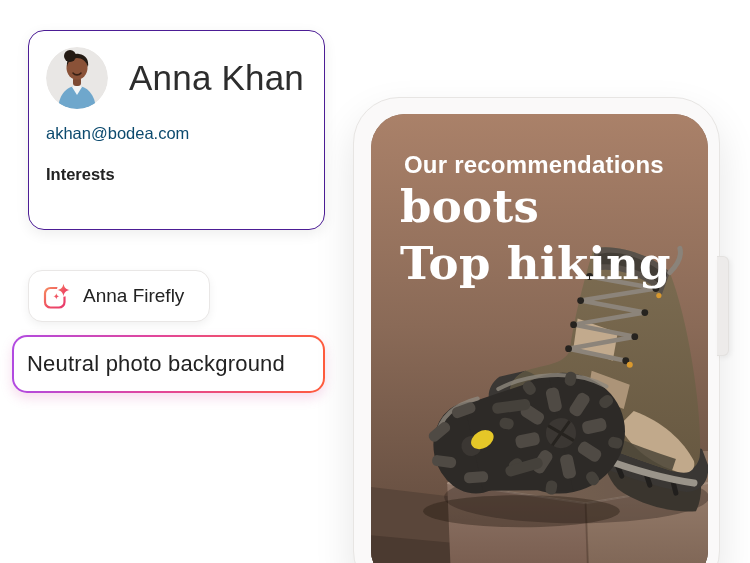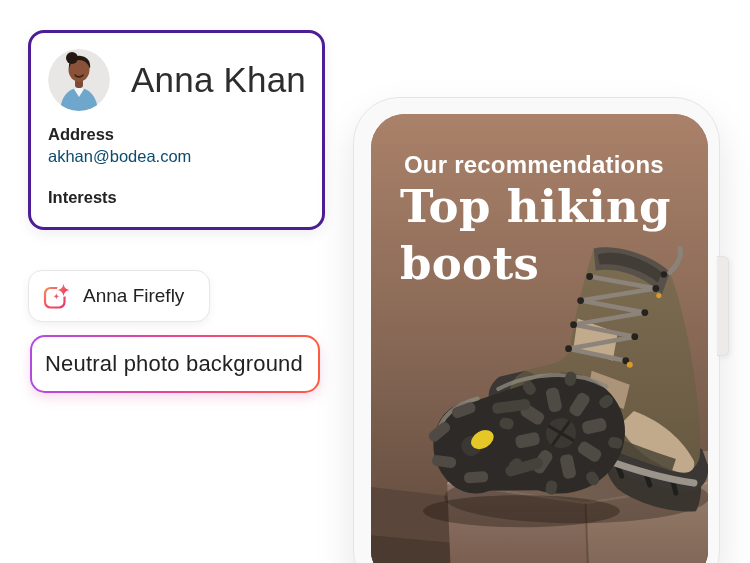--- a/index.html
+++ b/index.html
@@ -5,21 +5,21 @@
   html,body{margin:0;padding:0;}
   body{
     width:750px;height:563px;position:relative;overflow:hidden;
     background:#ffffff;
     font-family:"Liberation Sans", sans-serif;
     color:#2c2c2c;
   }
   
   .profile-card{
     position:absolute;left:28px;top:30px;width:297px;height:200px;
-    background:#fff;border:3px solid #4c1d95;border-radius:16px;
+    background:#fff;border:1px solid #4c1d95;border-radius:16px;
     box-shadow:0 4px 14px rgba(0,0,0,.07);
     box-sizing:border-box;padding:16px 17px;
   }
   .profile-top{display:flex;align-items:center;gap:21px;margin-bottom:13px;}
   .avatar{width:62px;height:62px;border-radius:50%;overflow:hidden;flex:0 0 62px;display:block;}
   .profile-name{margin:0;font-size:35px;font-weight:400;color:#2d2d2d;letter-spacing:.2px;white-space:nowrap;}
   .field{margin-top:0;}
   .field + .field{margin-top:20px;}
   .field-label{font-size:16.5px;font-weight:700;line-height:21px;color:#232323;}
   .field-value{font-size:16.5px;font-weight:400;line-height:22px;color:#0c4a6e;}
@@ -28,21 +28,21 @@
     position:absolute;left:28px;top:270px;width:182px;height:52px;
     background:#fff;border:1px solid #e9e7e6;border-radius:14px;
     box-shadow:0 3px 10px rgba(0,0,0,.06);
     display:flex;align-items:center;gap:13px;padding:0 14px;box-sizing:border-box;
     cursor:pointer;font-family:inherit;
   }
   .firefly-icon{width:27px;height:27px;display:block;flex:0 0 27px;}
   .firefly-label{font-size:19px;color:#222;white-space:nowrap;}
   
   .prompt-outer{
-    position:absolute;left:30px;top:335px;width:290px;height:58px;
+    position:absolute;left:12px;top:335px;width:313px;height:58px;
     border-radius:15px;padding:2px;box-sizing:border-box;
     background:linear-gradient(90deg,#b14ae1 0%,#e1459c 45%,#ff5c3d 100%);
     box-shadow:0 5px 12px rgba(214,90,170,.22);
     cursor:text;
   }
   .prompt-inner{
     width:100%;height:100%;background:#fff;border-radius:13px;
     display:flex;align-items:center;padding-left:13px;box-sizing:border-box;
   }
   .prompt-text{font-size:22px;color:#222;letter-spacing:.2px;white-space:nowrap;}
@@ -102,21 +102,20 @@
             <path d="M21,20 C20,10 27,6 33,7 C40,8 43,13 42,20 C40,14 36,11 31,11 C26,11 22,14 21,20 Z" fill="#241a13"></path>
             <circle cx="24" cy="9" r="6" fill="#241a13"></circle>
 
             <path d="M27,26 C29,28.5 33,28.5 35,26" stroke="#3a2115" stroke-width="1.6" fill="none" stroke-linecap="round"></path>
           </g>
         </svg>
       </span>
       <h1 class="profile-name">Anna Khan</h1>
     </div>
     <div class="field">
-      <div class="field-label">Address</div>
       <div class="field-value">akhan@bodea.com</div>
     </div>
     <div class="field">
       <div class="field-label">Interests</div>
     </div>
   </section>
 
   <button class="firefly-chip">
     <span class="firefly-icon">
       <svg viewBox="0 0 27 27" width="27" height="27">
@@ -269,20 +268,20 @@
           <path d="M93,-2 L115,18 M115,-2 L93,18" stroke="#26231f" stroke-width="3"></path>
           <rect x="42" y="-34" width="38" height="11" rx="5" fill="#45413b" transform="rotate(4 60 -28)"></rect>
           <rect x="42" y="28" width="38" height="11" rx="5" fill="#45413b" transform="rotate(-4 60 34)"></rect>
 
           <ellipse cx="26" cy="-2" rx="12" ry="8.5" fill="#e5c728" transform="rotate(-18 26 -2)"></ellipse>
         </g>
       </svg>
 
       <div class="eyebrow">Our recommendations</div>
       <h2 class="headline">
+        <span>boots</span>
         <span>Top hiking</span>
-        <span>boots</span>
       </h2>
 
     </div>
   </div>
 
 </div>
 
 </body></html>

